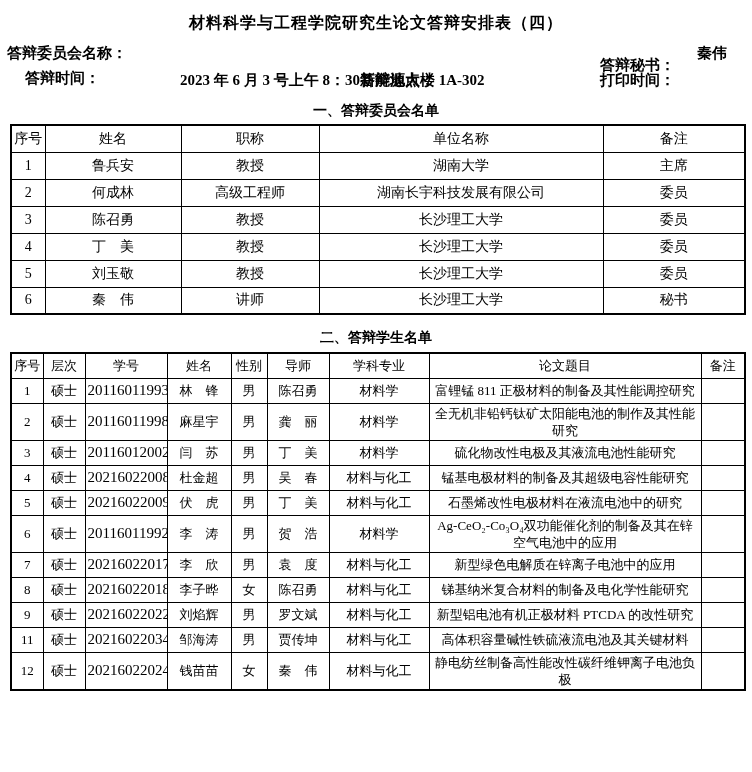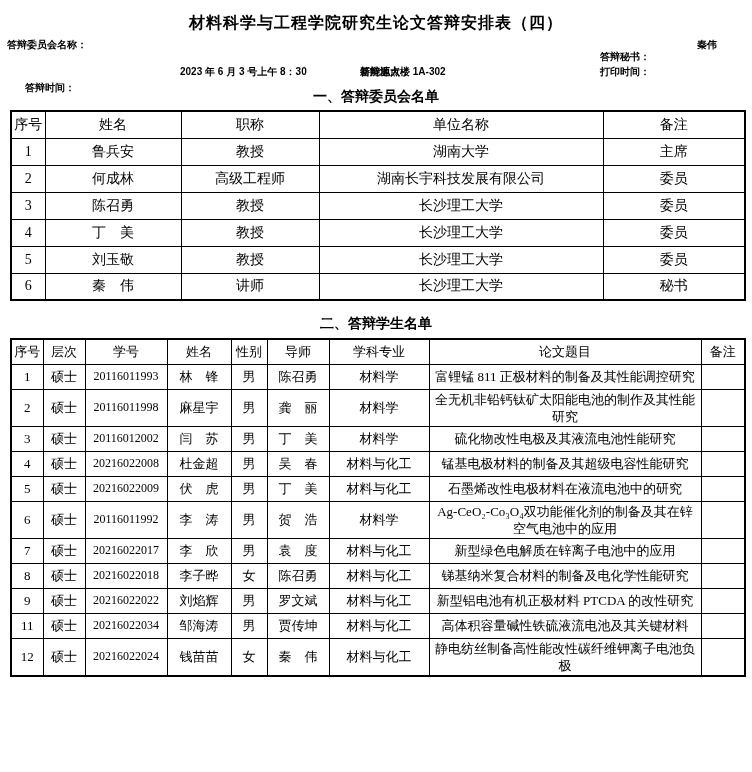--- a/index.html
+++ b/index.html
@@ -15,41 +15,41 @@
     margin-top: 13px;
     text-align: center;
     font-size: 16px;
     font-weight: bold;
     letter-spacing: 1px;
     font-family: "Liberation Serif", "DejaVu Serif", serif;
   }
   .hdr {
     position: relative;
     height: 52px;
-    margin-top: 2px;
-    font-family: Liberation Sans, sans-serif;
+    margin-top: 8px;
+    font-family: Liberation Serif, serif;
     font-weight: bold;
-    font-size: 10px;
+    font-size: 15px;
   }
   .hdr span { position: absolute; white-space: nowrap; }
   .h-committee-label { left: 7px;  top: 2px; }
   .h-committee-value { left: 170px; top: 2px; }
   .h-secretary-label { left: 600px; top: 14px; }
   .h-secretary-value { left: 697px; top: 2px; }
-  .h-time-label      { left: 25px;  top: 45px; }
+  .h-time-label      { left: 25px;  top: 27px; }
   .h-time-value      { left: 180px; top: 29px; }
   .h-location        { left: 360px; top: 29px; }
   .h-print-label     { left: 600px; top: 29px; }
   .h-print-value     { left: 693px; top: 29px; }
   .section-heading {
     text-align: center;
     font-family: "Liberation Sans", "DejaVu Sans", sans-serif;
     font-weight: bold;
     font-size: 14px;
-    margin-top: 0;
+    margin-top: 8px;
     margin-bottom: 4px;
   }
   .section-heading.second { margin-top: 14px; margin-bottom: 5px; }
   table {
     border-collapse: collapse;
     table-layout: fixed;
     margin-left: 10px;
     width: 734px;
     border: 2px solid #000;
     font-family: "Liberation Serif", "DejaVu Serif", serif;
@@ -65,21 +65,21 @@
     height: 27px;
     font-size: 14px;
     padding: 1px 2px;
   }
   .students-table th, .students-table td {
     height: 25px;
     font-size: 13px;
     line-height: 17px;
     padding: 1px 2px;
   }
-  .students-table td:nth-child(3) { font-size: 12px; }
+  .students-table td:nth-child(3) { font-size: 15px; }
 </style>
 </head>
 <body>
 
 <h1 class="doc-title">材料科学与工程学院研究生论文答辩安排表（四）</h1>
 
 <div class="hdr">
   <span class="h-committee-label">答辩委员会名称：</span>
   <span class="h-secretary-label">答辩秘书：</span>
   <span class="h-secretary-value">秦伟</span>

